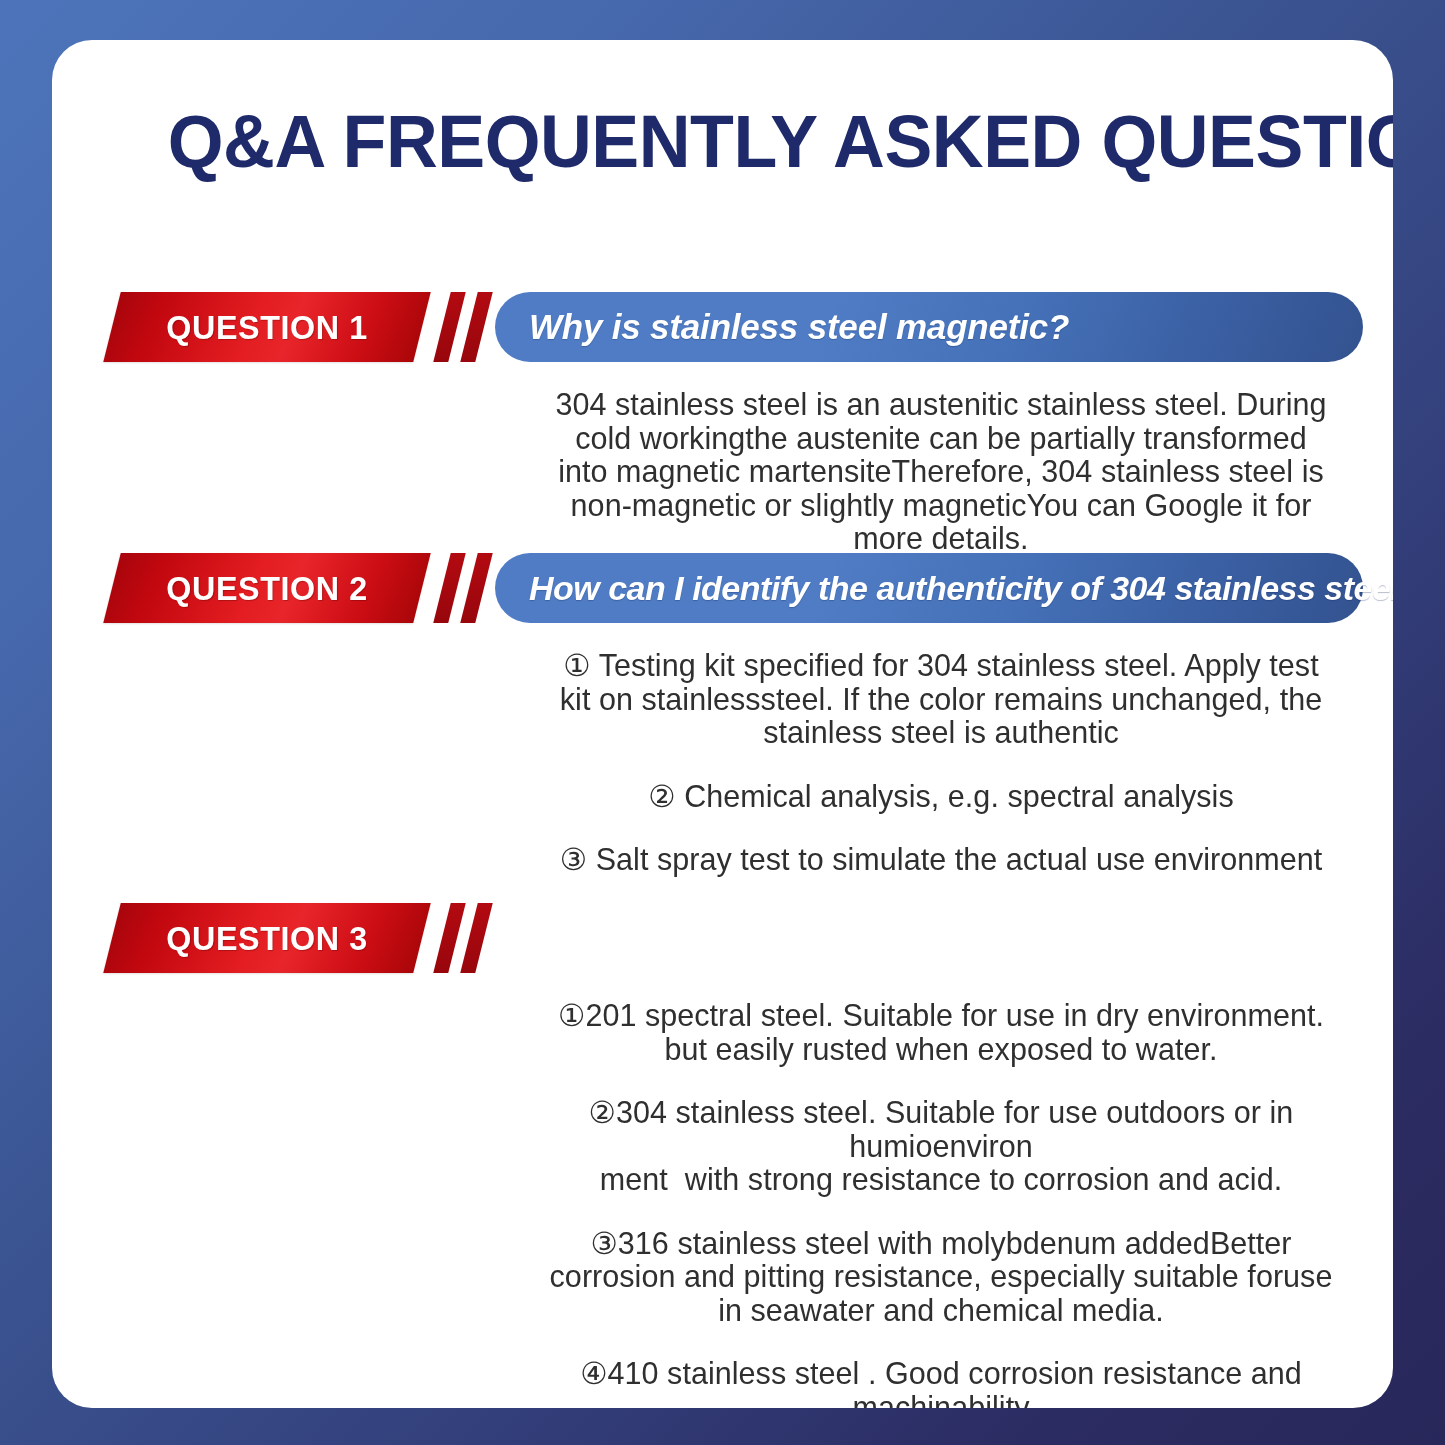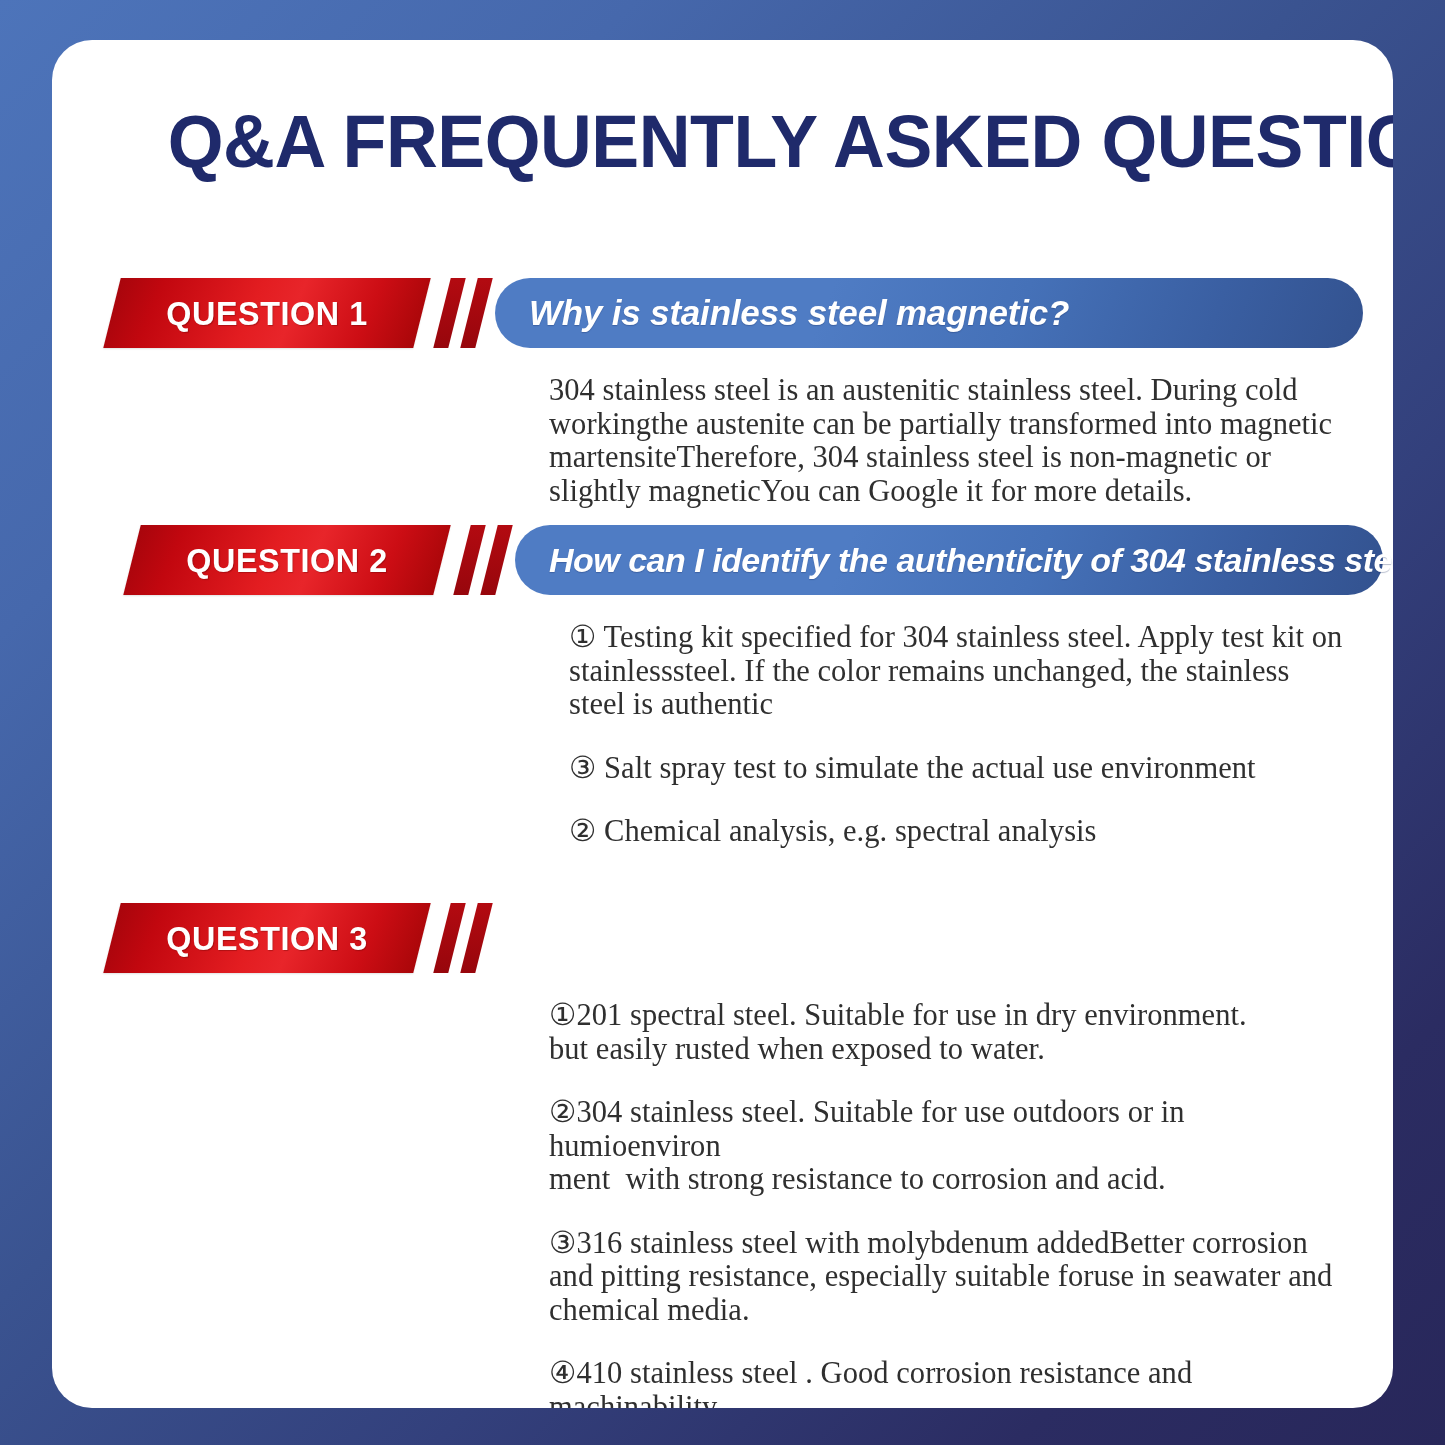--- a/index.html
+++ b/index.html
@@ -136,67 +136,68 @@
   }
 
   
   .answers {
     position: absolute;
     left: 497px;
     right: 60px;
     top: 96px;
   }
   .ans-p {
-    font-family: Liberation Serif, serif;
+    font-family: Liberation Sans, sans-serif;
     font-size: 30.5px;
     line-height: 33.5px;
     color: #2f2f2f;
     margin: 0 0 0 0;
     white-space: pre-wrap;
     letter-spacing: 0.05px;
+    text-align: center;
   }
   .ans-p + .ans-p { margin-top: 30px; }
 </style>
 </head>
 <body>
 
 <div id="page">
   <div id="card">
 
     <div class="page-title">Q&amp;A FREQUENTLY ASKED QUESTIONS</div>
 
-    <div class="qblock" style="top:238px;">
+    <div class="qblock" style="top:252px;">
       <div class="banner-row">
         <div class="qtag"></div>
         <div class="qtag-label">QUESTION 1</div>
         <div class="slash s1"></div>
         <div class="slash s2"></div>
         <div class="qpill">
           <span class="qpill-label">Why is stainless steel magnetic?</span>
         </div>
       </div>
       <div class="answers">
         <p class="ans-p">304 stainless steel is an austenitic stainless steel. During cold workingthe austenite can be partially transformed into magnetic martensiteTherefore, 304 stainless steel is non-magnetic or slightly magneticYou can Google it for more details.</p>
       </div>
     </div>
 
-    <div class="qblock" style="top:485px;margin-left:20px;">
+    <div class="qblock" style="top:513px;">
       <div class="banner-row">
         <div class="qtag"></div>
         <div class="qtag-label">QUESTION 2</div>
         <div class="slash s1"></div>
         <div class="slash s2"></div>
         <div class="qpill">
           <span class="qpill-label tight">How can I identify the authenticity of 304 stainless steel?</span>
         </div>
       </div>
       <div class="answers">
         <p class="ans-p">① Testing kit specified for 304 stainless steel. Apply test kit on stainlesssteel. If the color remains unchanged, the stainless steel is authentic</p>
+        <p class="ans-p">② Chemical analysis, e.g. spectral analysis</p>
         <p class="ans-p">③ Salt spray test to simulate the actual use environment</p>
-        <p class="ans-p">② Chemical analysis, e.g. spectral analysis</p>
       </div>
     </div>
 
     <div class="qblock" style="top:863px;">
       <div class="banner-row">
         <div class="qtag"></div>
         <div class="qtag-label">QUESTION 3</div>
         <div class="slash s1"></div>
         <div class="slash s2"></div>
       </div>

